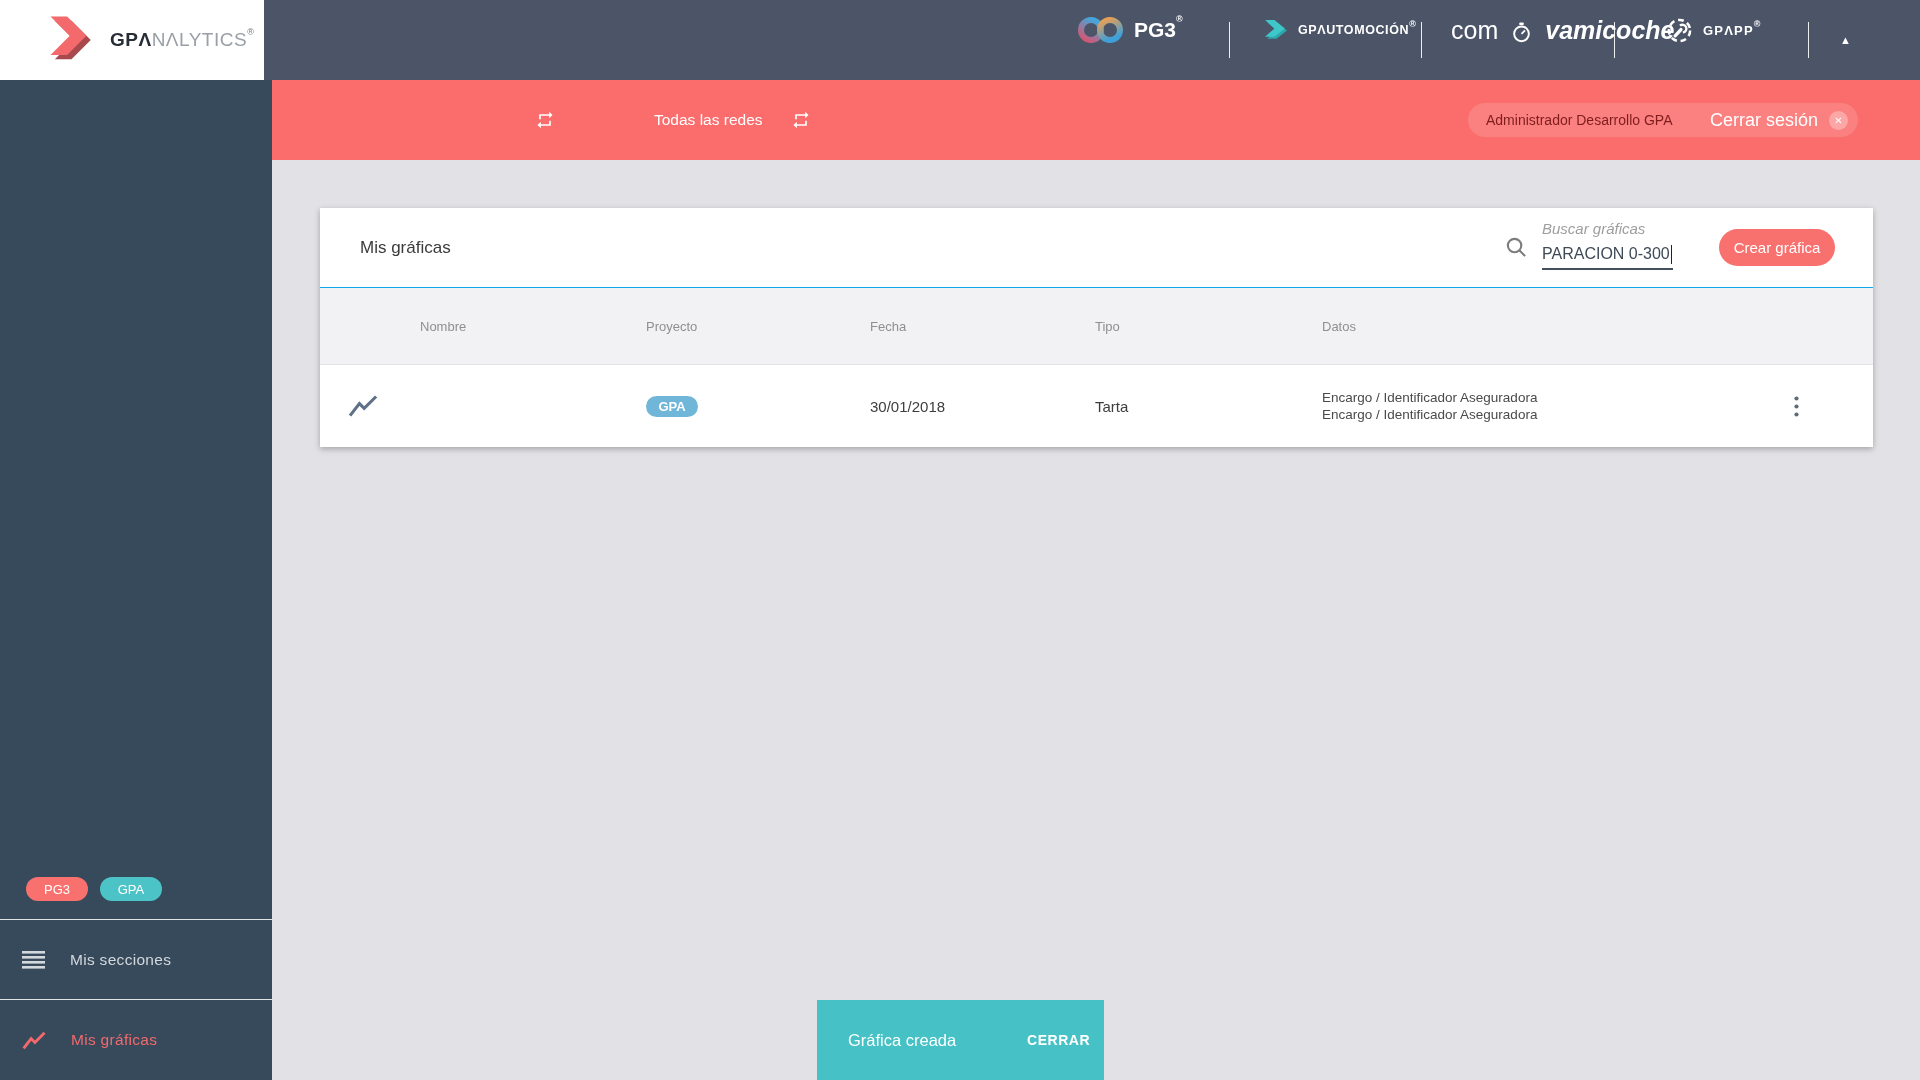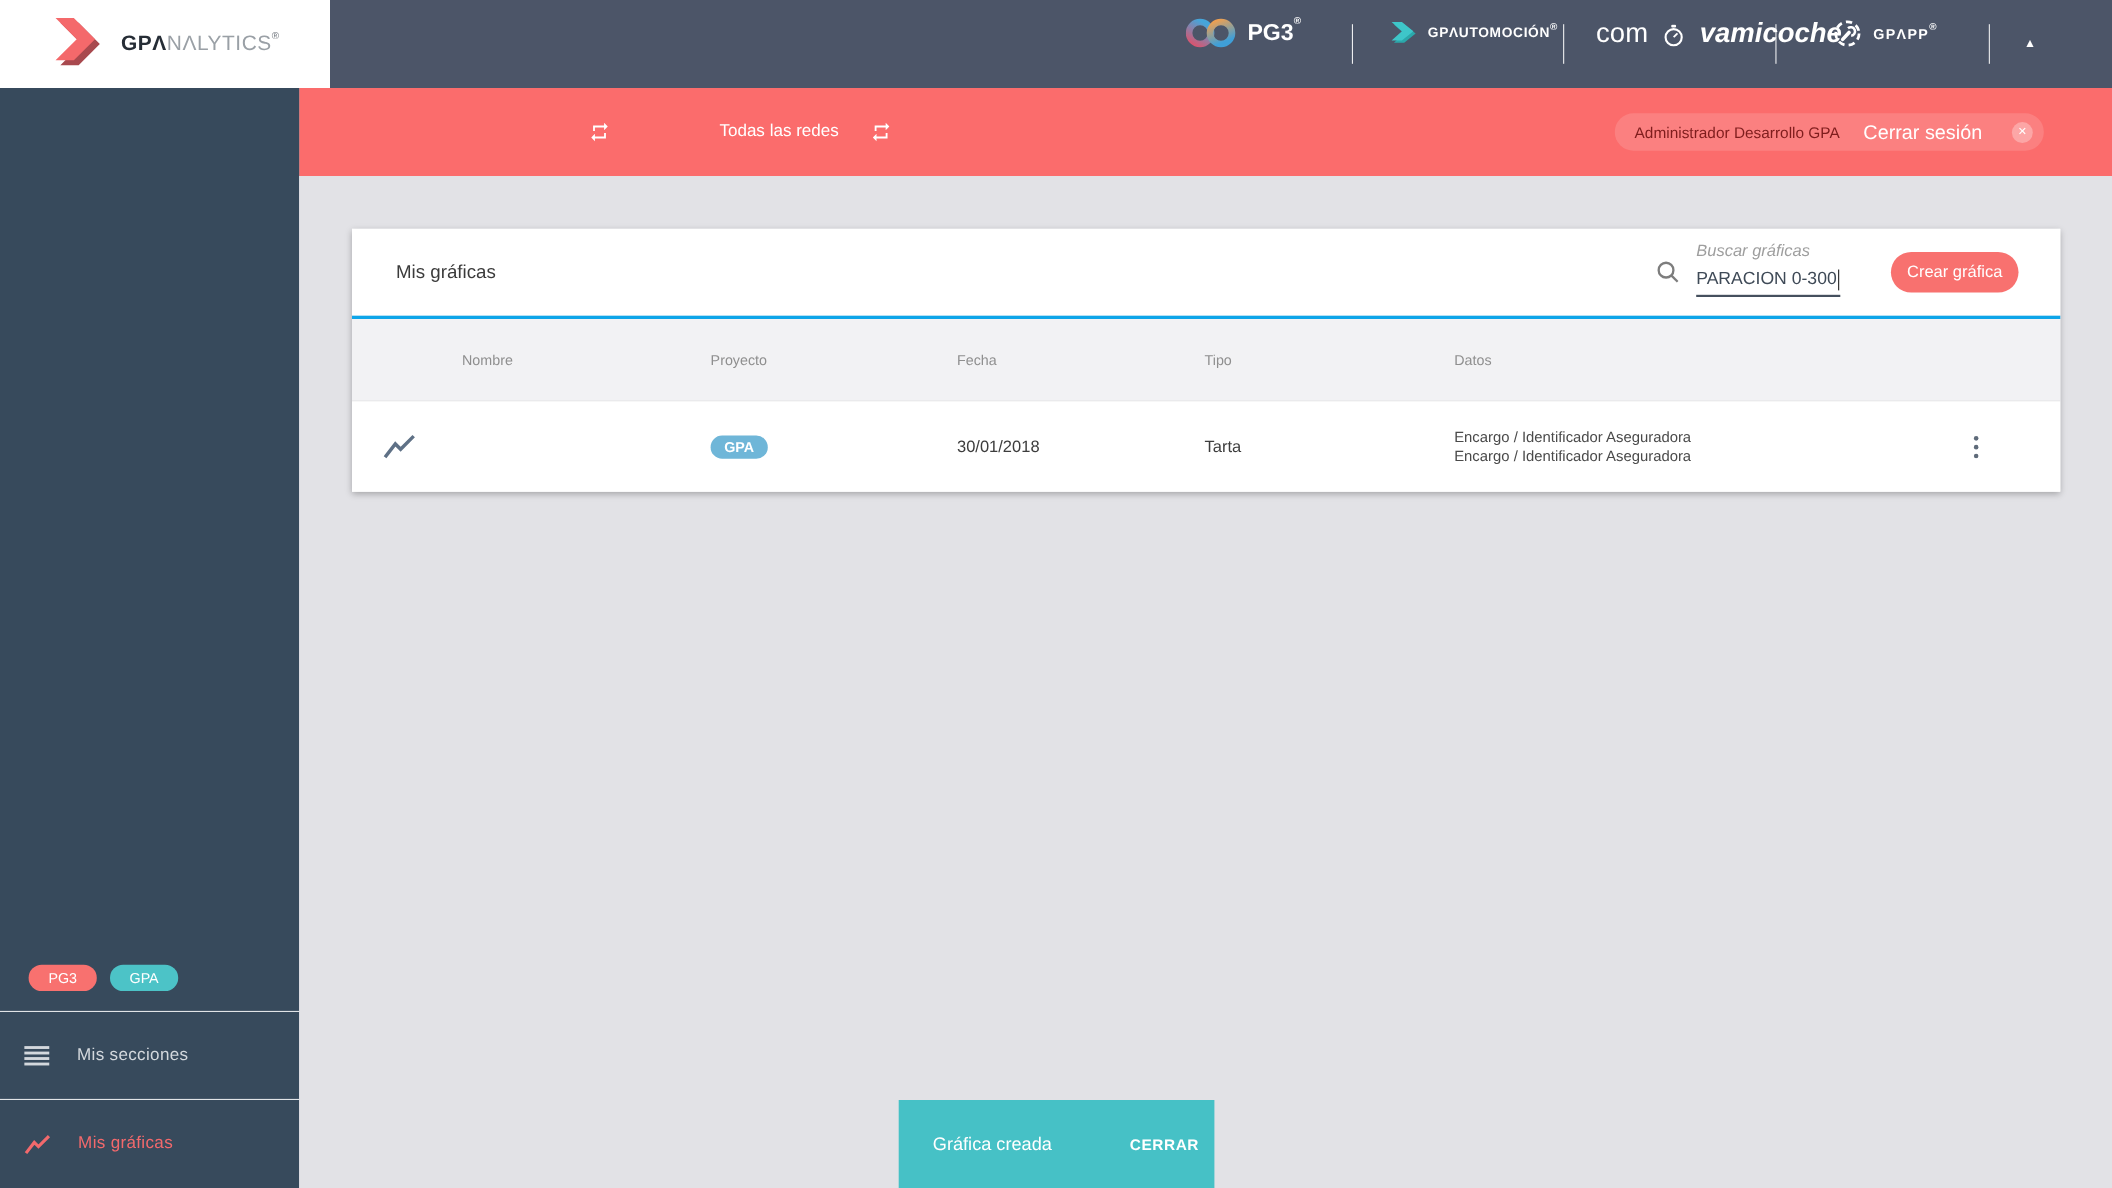--- a/index.html
+++ b/index.html
@@ -12,21 +12,21 @@
     --c-badge-blue:#6fb6d8;
     --c-bg:#e2e2e6;
     --c-thead:#f2f2f4;
   }
   *{margin:0;padding:0;box-sizing:border-box;}
   html,body{width:1920px;height:1080px;overflow:hidden;}
   body{position:relative;font-family:"Liberation Sans","DejaVu Sans",sans-serif;background:var(--c-bg);}
 
   
   .topbar{position:absolute;left:0;top:0;width:1920px;height:80px;background:var(--c-topbar);}
-  .logo-box{position:absolute;left:0;top:0;width:300px;height:80px;background:#ffffff;display:flex;align-items:center;padding-left:40px;z-index:3;}
+  .logo-box{position:absolute;left:0;top:0;width:264px;height:80px;background:#ffffff;display:flex;align-items:center;padding-left:40px;z-index:3;}
   .brand-text{margin-left:14px;font-size:19px;letter-spacing:.5px;}
   .brand-bold{font-weight:bold;color:#262d36;}
   .brand-light{color:#9aa0a6;}
   .brand-reg{font-size:9px;color:#6d737a;vertical-align:top;position:relative;top:-2px;}
   .tb-item{position:absolute;top:0;height:60px;display:flex;align-items:center;gap:10px;color:#fff;cursor:pointer;}
   .tb-sep{position:absolute;top:22px;width:1px;height:36px;background:rgba(255,255,255,.9);}
   .pg3-label{font-size:21px;font-weight:bold;}
   .reg-sup{font-size:9px;vertical-align:top;position:relative;top:-4px;}
   .gpauto-label{font-size:12.5px;font-weight:bold;letter-spacing:.6px;}
   .comova{font-size:25px;}
@@ -36,21 +36,21 @@
   .gpapp-label{font-size:13px;font-weight:bold;letter-spacing:1.2px;}
   .collapse{position:absolute;top:0;height:80px;display:flex;align-items:center;color:#fff;font-size:11px;cursor:pointer;}
 
   
   .filterbar{position:absolute;left:272px;top:80px;width:1648px;height:80px;background:var(--c-red);}
   .fb-label{position:absolute;top:0;height:80px;display:flex;align-items:center;color:#fff;font-size:15.5px;cursor:pointer;}
   .fb-icon{position:absolute;top:30px;cursor:pointer;}
   .session-pill{position:absolute;left:1196px;top:23px;width:390px;height:34px;border-radius:17px;background:rgba(255,255,255,.14);display:flex;align-items:center;padding:0 10px 0 18px;}
   .session-name{color:#7f1d1d;font-size:14px;white-space:nowrap;}
   .session-spacer{flex:1;}
-  .logout{display:flex;align-items:center;gap:27px;cursor:pointer;}
+  .logout{display:flex;align-items:center;gap:11px;cursor:pointer;}
   .logout-label{color:#fff;font-size:18px;white-space:nowrap;}
   .logout-x{width:19px;height:19px;border-radius:50%;background:rgba(255,255,255,.3);color:#fff;font-size:10px;display:flex;align-items:center;justify-content:center;}
 
   
   .sidebar{position:absolute;left:0;top:80px;width:272px;height:1000px;background:var(--c-sidebar);}
   .sb-badges{position:absolute;left:26px;top:797px;display:flex;gap:12px;}
   .sb-badge{width:62px;height:24px;border-radius:12px;color:#fff;font-size:13px;display:flex;align-items:center;justify-content:center;cursor:pointer;}
   .sb-badge.pg3{background:var(--c-red-btn);}
   .sb-badge.gpa{background:var(--c-badge-teal);}
   .sb-div{position:absolute;left:0;width:272px;height:1px;background:rgba(255,255,255,.85);}
@@ -64,21 +64,21 @@
   .card-header{position:absolute;left:0;top:0;width:100%;height:79px;background:#fff;}
   .card-title{position:absolute;left:40px;top:0;height:79px;display:flex;align-items:center;font-size:17px;color:#3b3b3b;}
   .search-icon{position:absolute;left:1185px;top:28px;cursor:pointer;}
   .search-field{position:absolute;left:1222px;top:12px;width:131px;cursor:text;}
   .search-label{font-size:15px;color:#9e9e9e;display:block;margin-bottom:6px;font-style:italic;}
   .search-value{font-size:16px;color:#3f4a57;white-space:nowrap;display:flex;align-items:center;height:22px;}
   .caret{display:inline-block;width:1.5px;height:19px;background:#222;margin-left:1px;}
   .search-underline{margin-top:3px;width:131px;height:2px;background:#45505e;}
   .create-btn{position:absolute;left:1399px;top:21px;width:116px;height:37px;border:none;border-radius:18.5px;background:var(--c-red-btn);color:#fff;font-size:15px;font-family:inherit;cursor:pointer;}
 
-  .thead{position:absolute;left:0;top:79px;width:100%;height:78px;background:var(--c-thead);border-top:3px solid #0ea5e9;border-bottom:1px solid #e4e4e6;}
+  .thead{position:absolute;left:0;top:79px;width:100%;height:78px;background:var(--c-thead);border-top:1px solid #0ea5e9;border-bottom:1px solid #e4e4e6;}
   .trow{position:absolute;left:0;top:157px;width:100%;height:82px;background:#fff;cursor:pointer;}
   .cell{position:absolute;top:0;height:100%;display:flex;align-items:center;}
   .th{font-size:13px;color:#8f8f8f;}
   .td{font-size:15px;color:#3d3d3d;}
   .c-icon{left:28px;}
   .c-nombre{left:100px;}
   .c-proyecto{left:326px;}
   .c-fecha{left:550px;}
   .c-tipo{left:775px;}
   .c-datos{left:1002px;}

